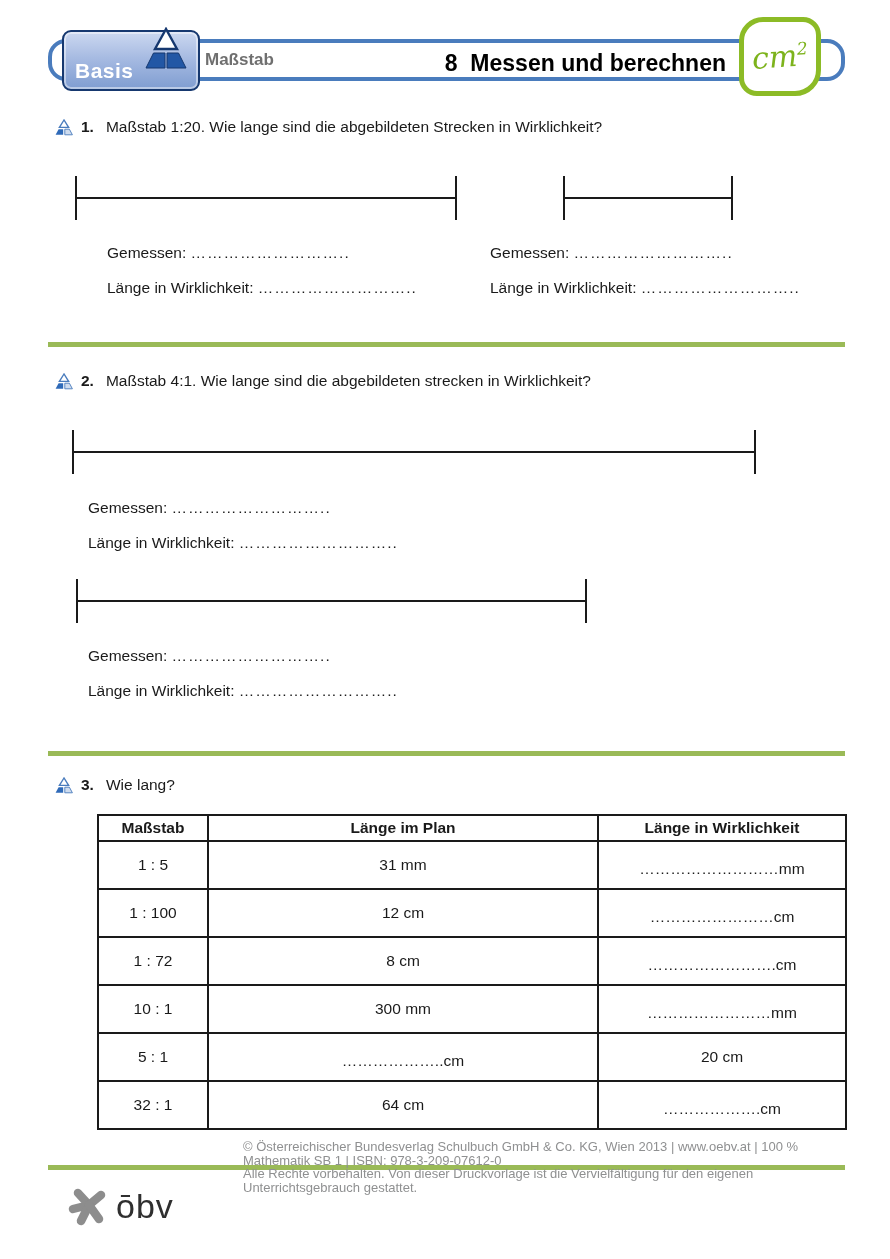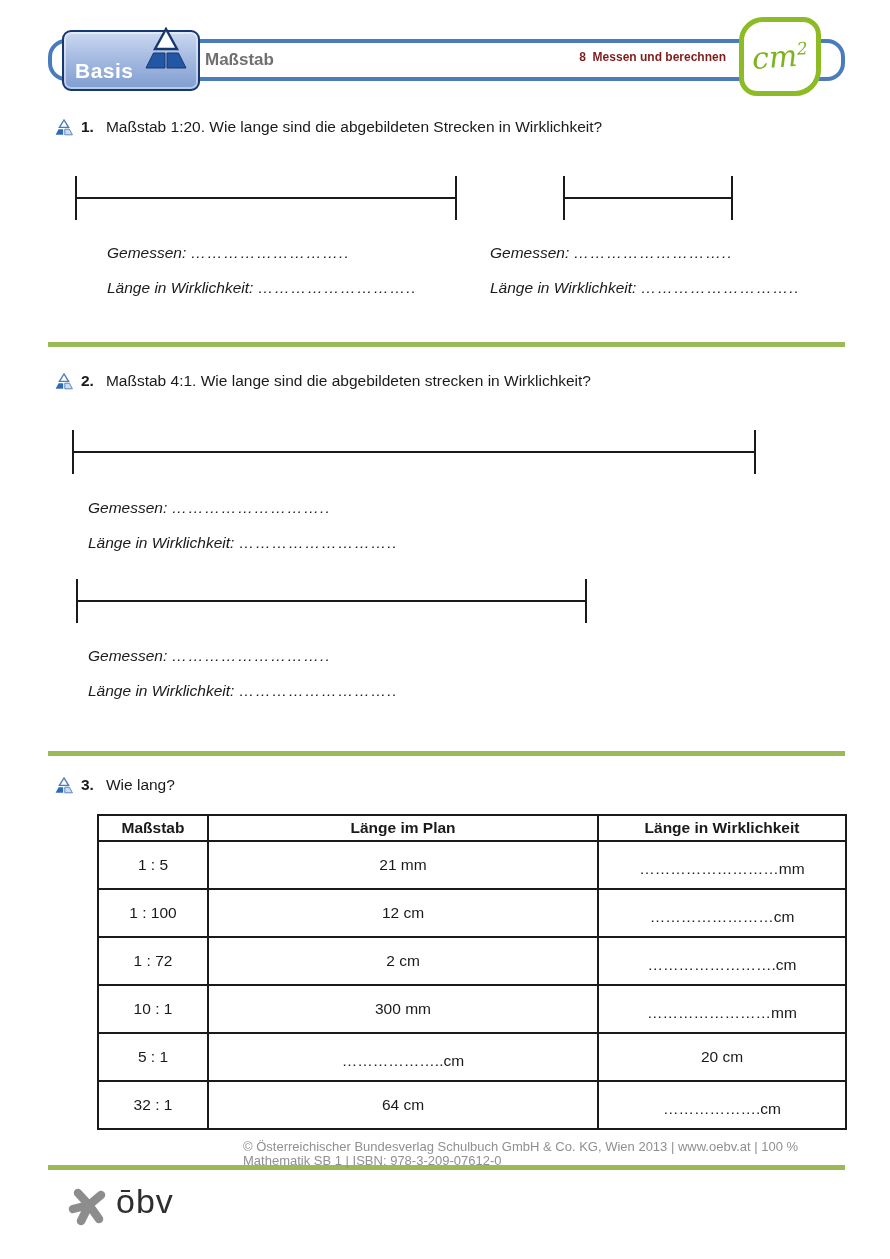--- a/index.html
+++ b/index.html
@@ -22,22 +22,22 @@
   .badge-label {
     position:absolute; left:11px; bottom:6px; color:#ffffff;
     font-weight:bold; font-size:21px; letter-spacing:.5px;
   }
   .badge-pyramid { position:absolute; right:5px; top:-5px; }
   .topic {
     position:absolute; left:205px; top:50px; font-size:17px; font-weight:bold;
     color:#6f6f6f;
   }
   .chapter {
-    position:absolute; right:164px; top:50px; font-size:12px; font-weight:bold;
-    color:#7f1d1d; white-space:pre;
+    position:absolute; right:164px; top:50px; font-size:23px; font-weight:bold;
+    color:#000000; white-space:pre;
   }
   .cm2 {
     position:absolute; left:739px; top:17px; width:82px; height:79px;
     background:#ffffff; border:5px solid #8cbb26;
     border-radius:24px 18px 26px 18px;
     display:flex; align-items:center; justify-content:center;
   }
   .cm2-text {
     font-family:"DejaVu Serif", serif; font-style:italic; font-size:30px;
     color:#7db31c; transform:rotate(-4deg); line-height:1;
@@ -45,33 +45,33 @@
   .cm2-text sup { font-size:17px; }
   
   .task-head { position:absolute; display:flex; align-items:flex-start; gap:8px; font-size:15.5px; }
   .task-head .tnum { font-weight:bold; margin-right:4px; }
   .task-icon { margin-top:1px; flex:0 0 auto; }
   .divider { position:absolute; left:48px; width:797px; height:5px; background:#9aba57; }
   .segment { position:absolute; }
   .segment .hline { position:absolute; left:0; right:0; top:21px; border-top:2px solid #1a1a1a; }
   .segment .tick { position:absolute; top:0; bottom:0; width:2px; background:#1a1a1a; }
   .segment .tick.l { left:0; } .segment .tick.r { right:0; }
-  .field { position:absolute; font-size:15.5px; white-space:nowrap;font-style:italic; }
+  .field { position:absolute; font-size:15.5px; white-space:nowrap; }
   .field .dots { letter-spacing:1px; }
   
   .scale-table { position:absolute; left:97px; top:814px; border-collapse:collapse; table-layout:fixed; }
   .scale-table th, .scale-table td {
     border:2px solid #1a1a1a; text-align:center; font-size:15.5px; overflow:hidden;
   }
   .scale-table th { height:26px; font-weight:bold; padding:1px 4px; }
   .scale-table td { height:48px; vertical-align:middle; }
   .scale-table td.dotted { vertical-align:bottom; padding-bottom:10px; }
   .col-scale { width:110px; } .col-plan { width:390px; } .col-real { width:248px; }
   
-  .oebv { position:absolute; left:66px; top:1182px; display:flex; align-items:flex-start; }
+  .oebv { position:absolute; left:66px; top:1182px; display:flex; align-items:center; }
   .oebv-text { font-size:34px; color:#2f2f2f; letter-spacing:1px; margin-left:4px; }
   .copyright {
     position:absolute; left:243px; top:1140px; width:612px;
     font-size:13px; line-height:13.5px; color:#8f9091;
   }
 </style>
 </head>
 <body>
 
 <div class="page">
@@ -193,31 +193,31 @@
         <col class="col-real">
       </colgroup>
     <tbody>
         <tr>
       <th>Maßstab</th>
       <th>Länge im Plan</th>
       <th>Länge in Wirklichkeit</th>
     </tr>
     <tr>
       <td>1 : 5</td>
-      <td>21 mm</td>
+      <td>31 mm</td>
       <td class="dotted">………………………mm</td>
     </tr>
     <tr>
       <td>1 : 100</td>
       <td>12 cm</td>
       <td class="dotted">……………………cm</td>
     </tr>
     <tr>
       <td>1 : 72</td>
-      <td>2 cm</td>
+      <td>8 cm</td>
       <td class="dotted">…………………….cm</td>
     </tr>
     <tr>
       <td>10 : 1</td>
       <td>300 mm</td>
       <td class="dotted">……………………mm</td>
     </tr>
     <tr>
       <td>5 : 1</td>
       <td class="dotted">………………..cm</td>
@@ -241,15 +241,16 @@
         <line x1="23" y1="23" x2="7" y2="27"></line>
         <line x1="23" y1="23" x2="15" y2="39"></line>
         <line x1="23" y1="23" x2="33" y2="37"></line>
       </g>
     </svg>
     <span class="oebv-text">ōbv</span>
   </div>
 
   <div class="copyright">
     <div>© Österreichischer Bundesverlag Schulbuch GmbH &amp; Co. KG, Wien 2013 | www.oebv.at | 100 % Mathematik SB 1 | ISBN: 978-3-209-07612-0</div>
+    <div>Alle Rechte vorbehalten. Von dieser Druckvorlage ist die Vervielfältigung für den eigenen Unterrichtsgebrauch gestattet.</div>
   </div>
 
 </div>
 
 </body></html>

